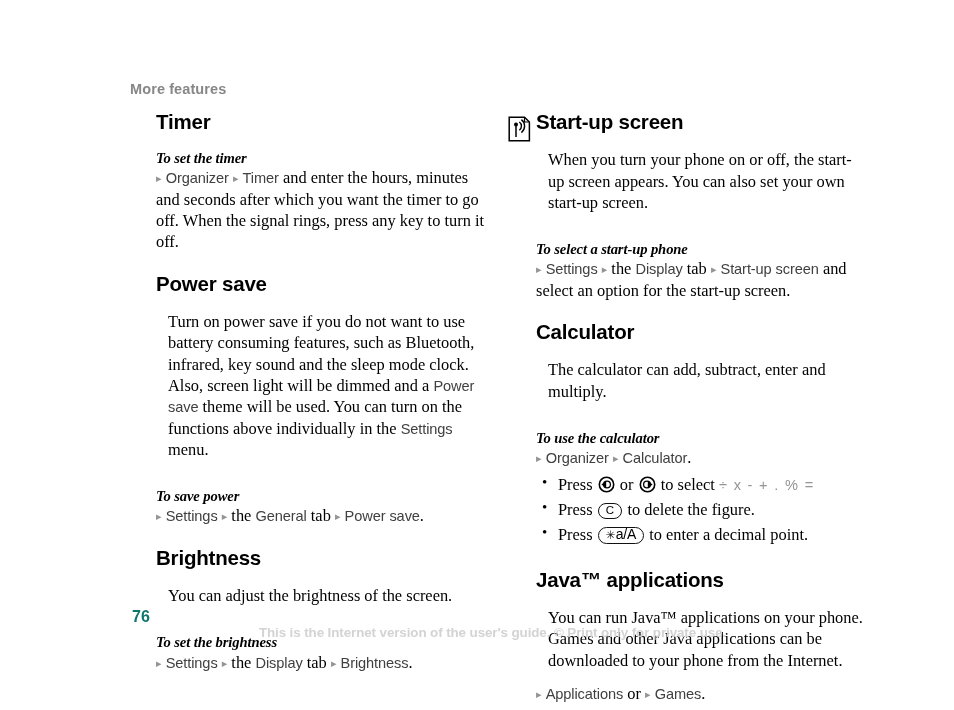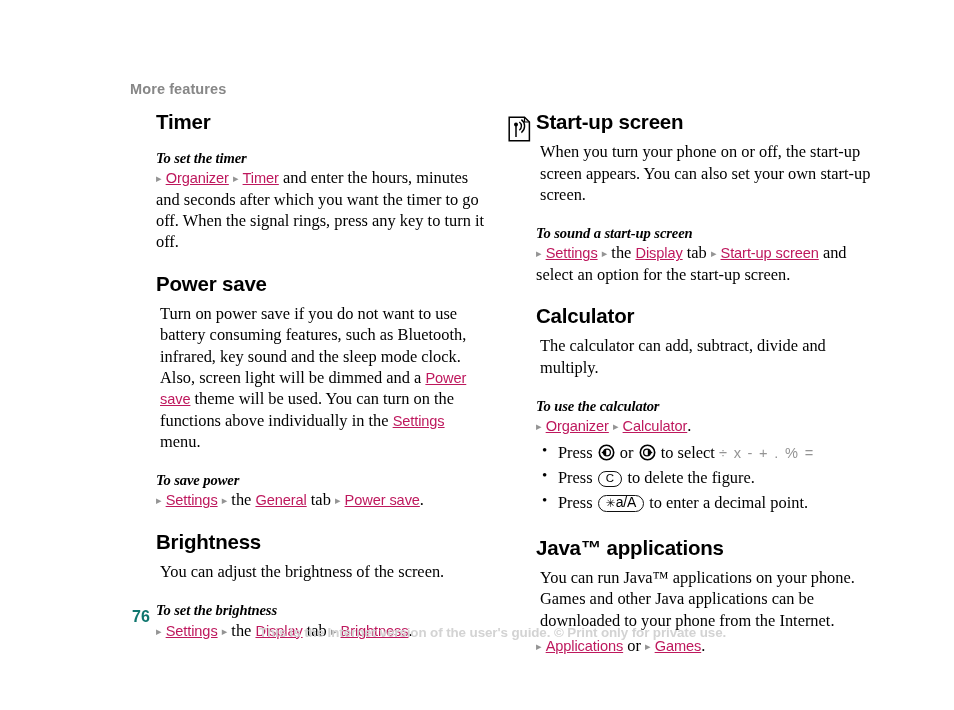--- a/index.html
+++ b/index.html
@@ -64,36 +64,35 @@
     margin: 0;
     padding: 0;
     line-height: 1.25;
     letter-spacing: -0.1px;
   }
 
   p.body {
     font-family: "Liberation Serif", serif;
     font-size: 16.4px;
     line-height: 1.30;
-    margin: 4px;
+    margin: 12px;
     padding: 0;
     color: #000;
   }
 
   .sp-after-head { height: 3px; }
   .sp-sect       { height: 19px; }
   .sp-task       { height: 15px; }
 
   
   .ui {
     font-family: "Liberation Sans", sans-serif;
     font-size: 14.6px;
-    color: #be185d;
+    color: #404040;
     letter-spacing: -0.1px;
-    text-decoration: underline;
   }
   .arrow {
     font-family: "Liberation Sans", sans-serif;
     font-size: 11px;
     color: #949494;
     vertical-align: 1.5px;
   }
   .navline {
     font-family: "Liberation Serif", serif;
     font-size: 16.4px;
@@ -276,42 +275,42 @@
       </svg>
 
       <h2 class="sect">Start-up screen</h2>
 
       <div class="sp-after-head"></div>
 
       <p class="body">When you turn your phone on or off, the start-up screen appears. You can also set your own start-up screen.</p>
 
       <div class="sp-task"></div>
 
-      <h3 class="task">To sound a start-up screen</h3>
+      <h3 class="task">To select a start-up phone</h3>
 
       <p class="navline">
         <span class="arrow">▸</span>
         <span class="ui">Settings</span>
         <span class="arrow">▸</span>
         <span>the</span>
         <span class="ui">Display</span>
         <span>tab</span>
         <span class="arrow">▸</span>
         <span class="ui">Start-up screen</span><span> and select an option for the start-up screen.</span>
       </p>
     </section>
 
     <div class="sp-sect"></div>
 
     <section>
       <h2 class="sect">Calculator</h2>
 
       <div class="sp-after-head"></div>
 
-      <p class="body">The calculator can add, subtract, divide and multiply.</p>
+      <p class="body">The calculator can add, subtract, enter and multiply.</p>
 
       <div class="sp-task"></div>
 
       <h3 class="task">To use the calculator</h3>
 
       <p class="navline">
         <span class="arrow">▸</span>
         <span class="ui">Organizer</span>
         <span class="arrow">▸</span>
         <span class="ui">Calculator</span><span>.</span>

